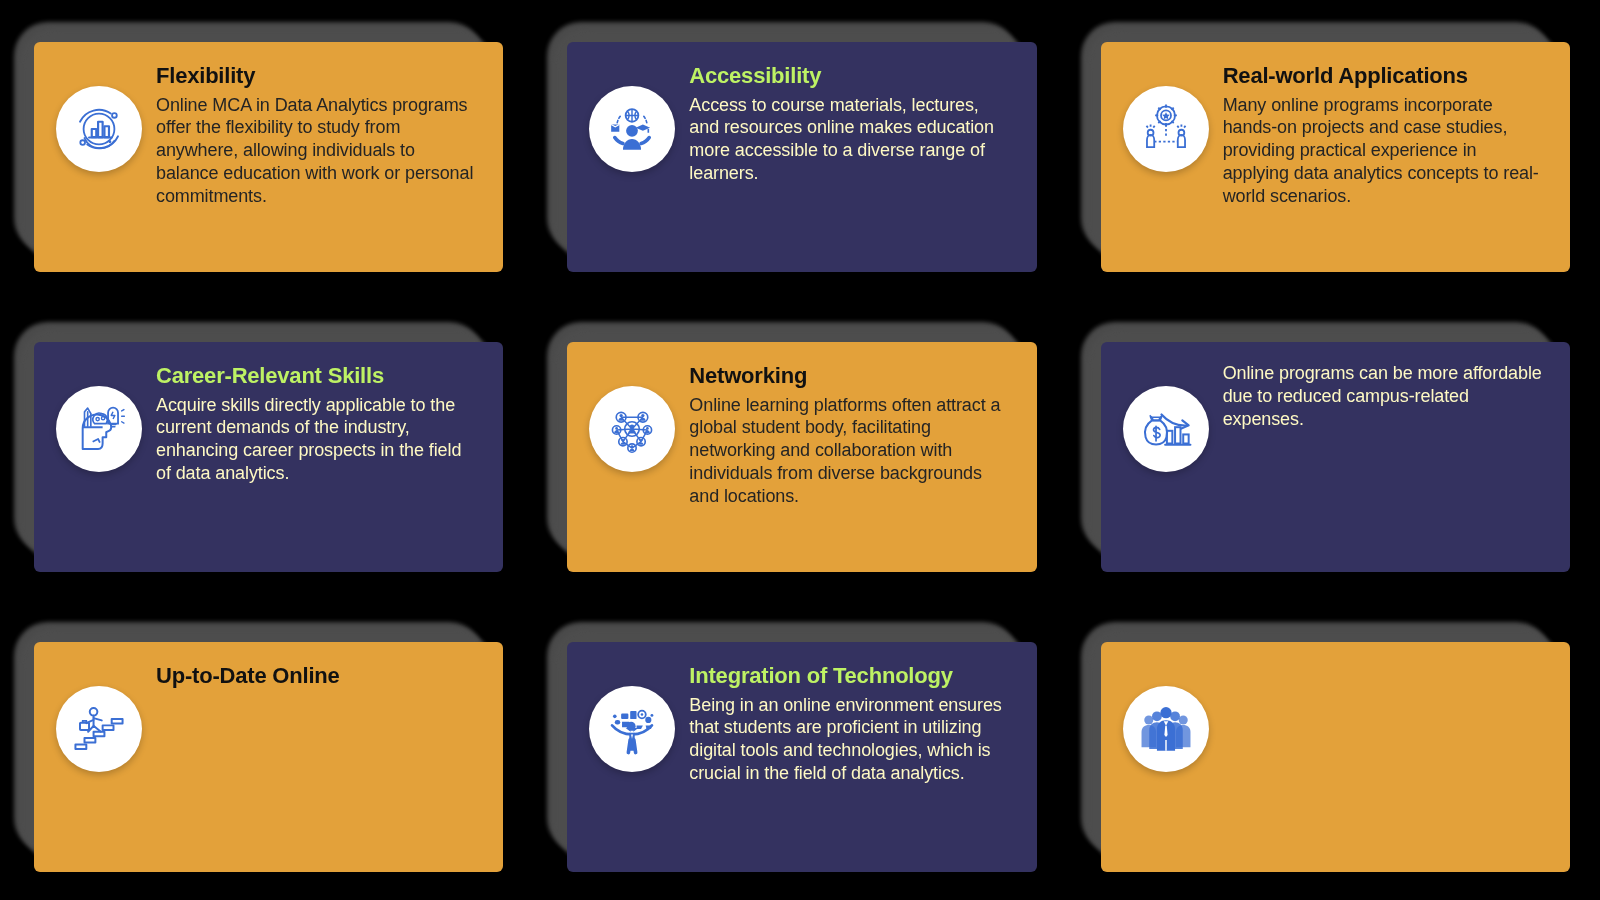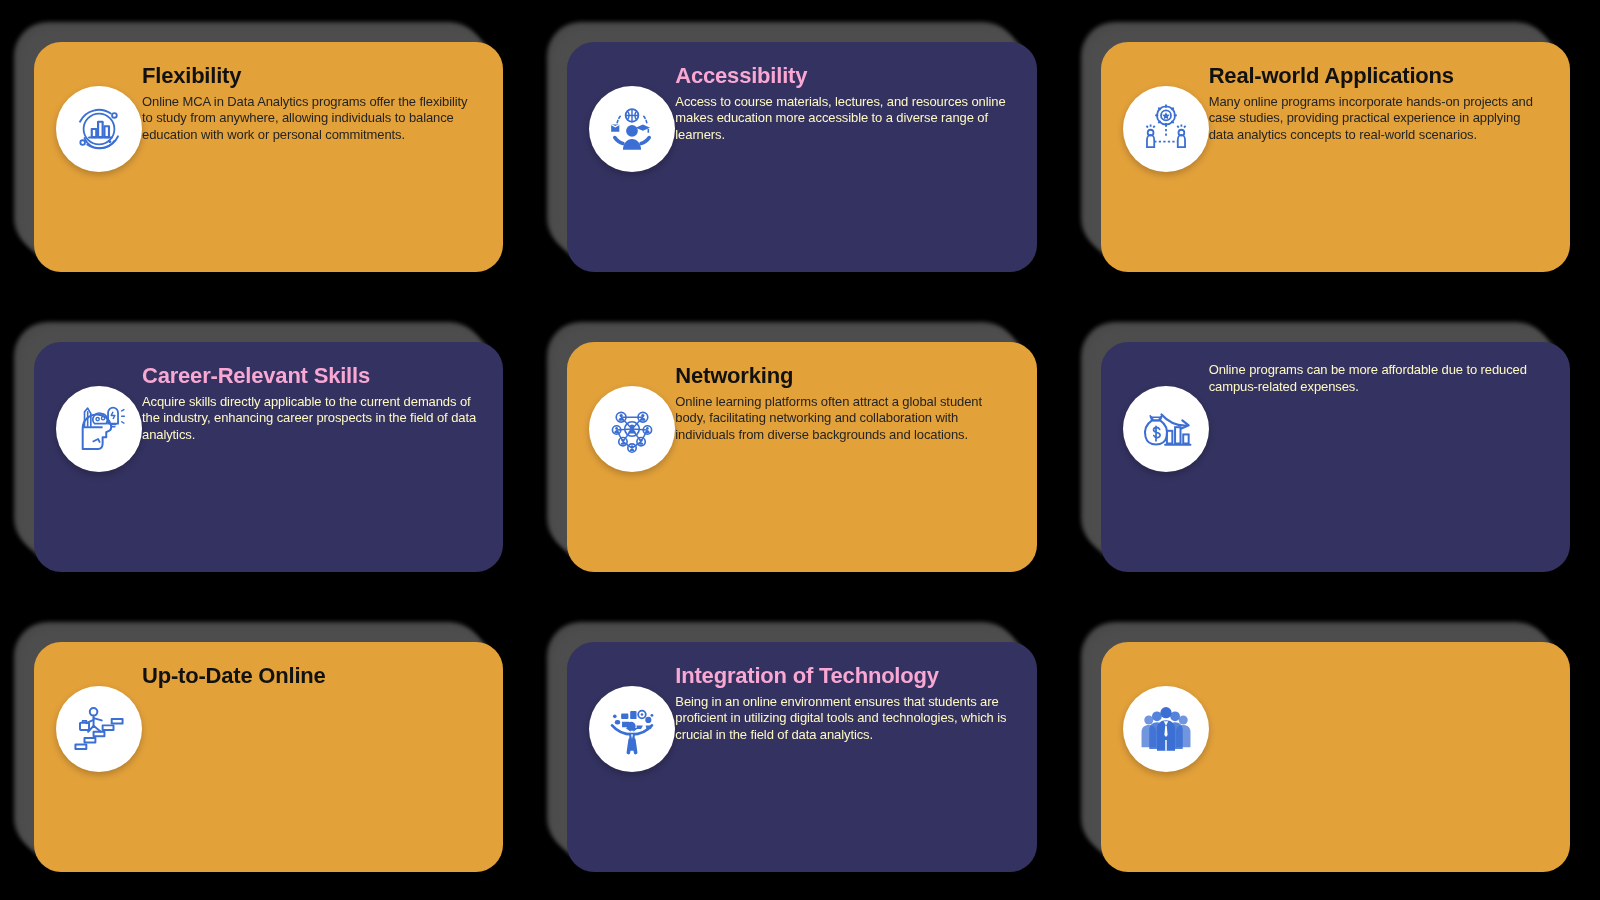--- a/index.html
+++ b/index.html
@@ -36,26 +36,26 @@
     position: absolute;
     border-radius: 34px;
     background: #4e4e4e;
     filter: blur(2px);
   }
   .sh1 { opacity: .95; }
   .sh2 { opacity: .75; }
   .sh3 { opacity: .55; }
   .card {
     position: absolute;
-    border-radius: 27px;
+    border-radius: 6px;
     box-sizing: border-box;
     padding: 18px 26px 18px 22px;
     display: flex;
     align-items: flex-start;
-    gap: 0;
+    gap: 14px;
     overflow: hidden;
   }
   .card.orange { background: #E3A13A; color: #1c1c1c; }
   .card.navy   { background: #343260; color: #ffffff; }
 
   .icon-wrap {
     flex: 0 0 auto;
     width: 86px;
     height: 86px;
     border-radius: 50%;
@@ -74,28 +74,28 @@
     padding-top: 2px;
   }
   .card-title {
     font-size: 22px;
     font-weight: bold;
     line-height: 1.25;
     margin: 0 0 4px 0;
     letter-spacing: -0.2px;
   }
   .card-text {
-    font-size: 13px;
+    font-size: 18px;
     line-height: 1.27;
     margin: 0;
     letter-spacing: -0.1px;
   }
   .card.orange .card-title { color: #111111; }
   .card.orange .card-text  { color: #242424; }
-  .card.navy  .card-title  { color: #f9a8d4; }
+  .card.navy  .card-title  { color: #bef264; }
   .card.navy  .card-text   { color: #fef9c3; }
 
   
   .cell .card        { left: 34px; top: 42px; right: 30px; bottom: 28px; }
   .cell .sh1 { left: 14px; top: 22px; right: 50px; bottom: 48px; }
   .cell .sh2 { left: 20px; top: 28px; right: 44px; bottom: 42px; }
   .cell .sh3 { left: 27px; top: 35px; right: 37px; bottom: 35px; }
 </style>
 </head>
 <body>

